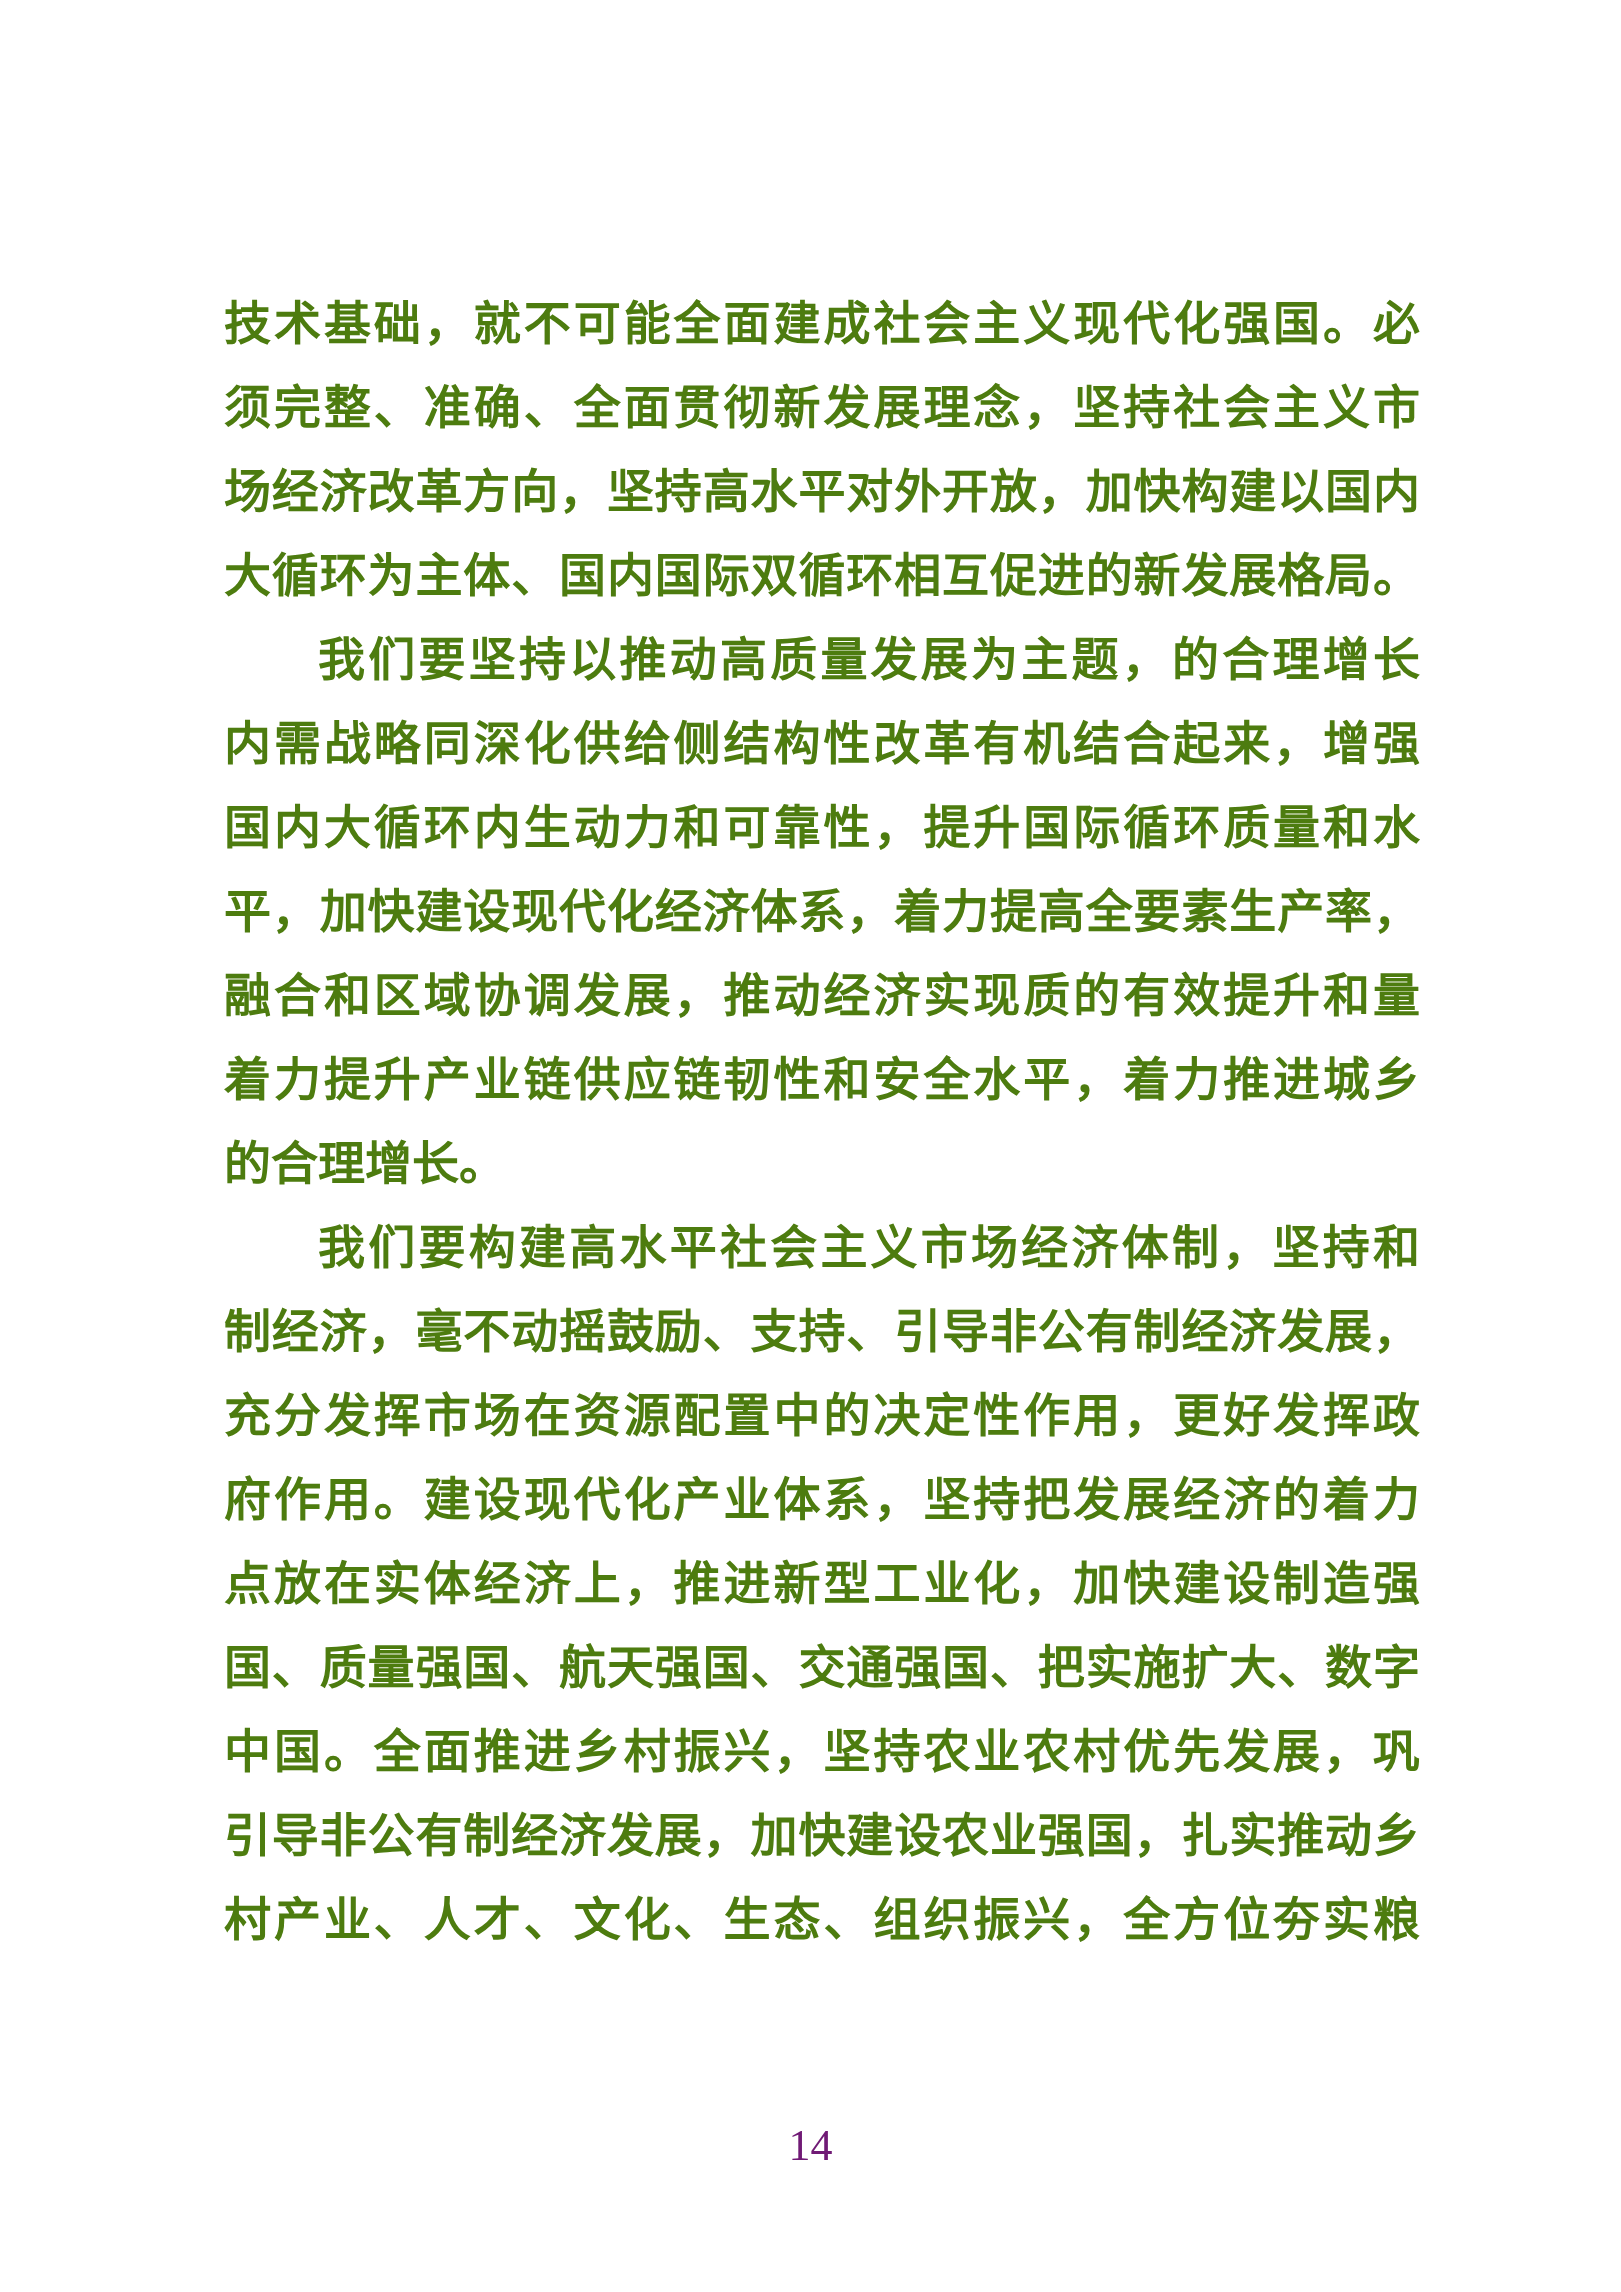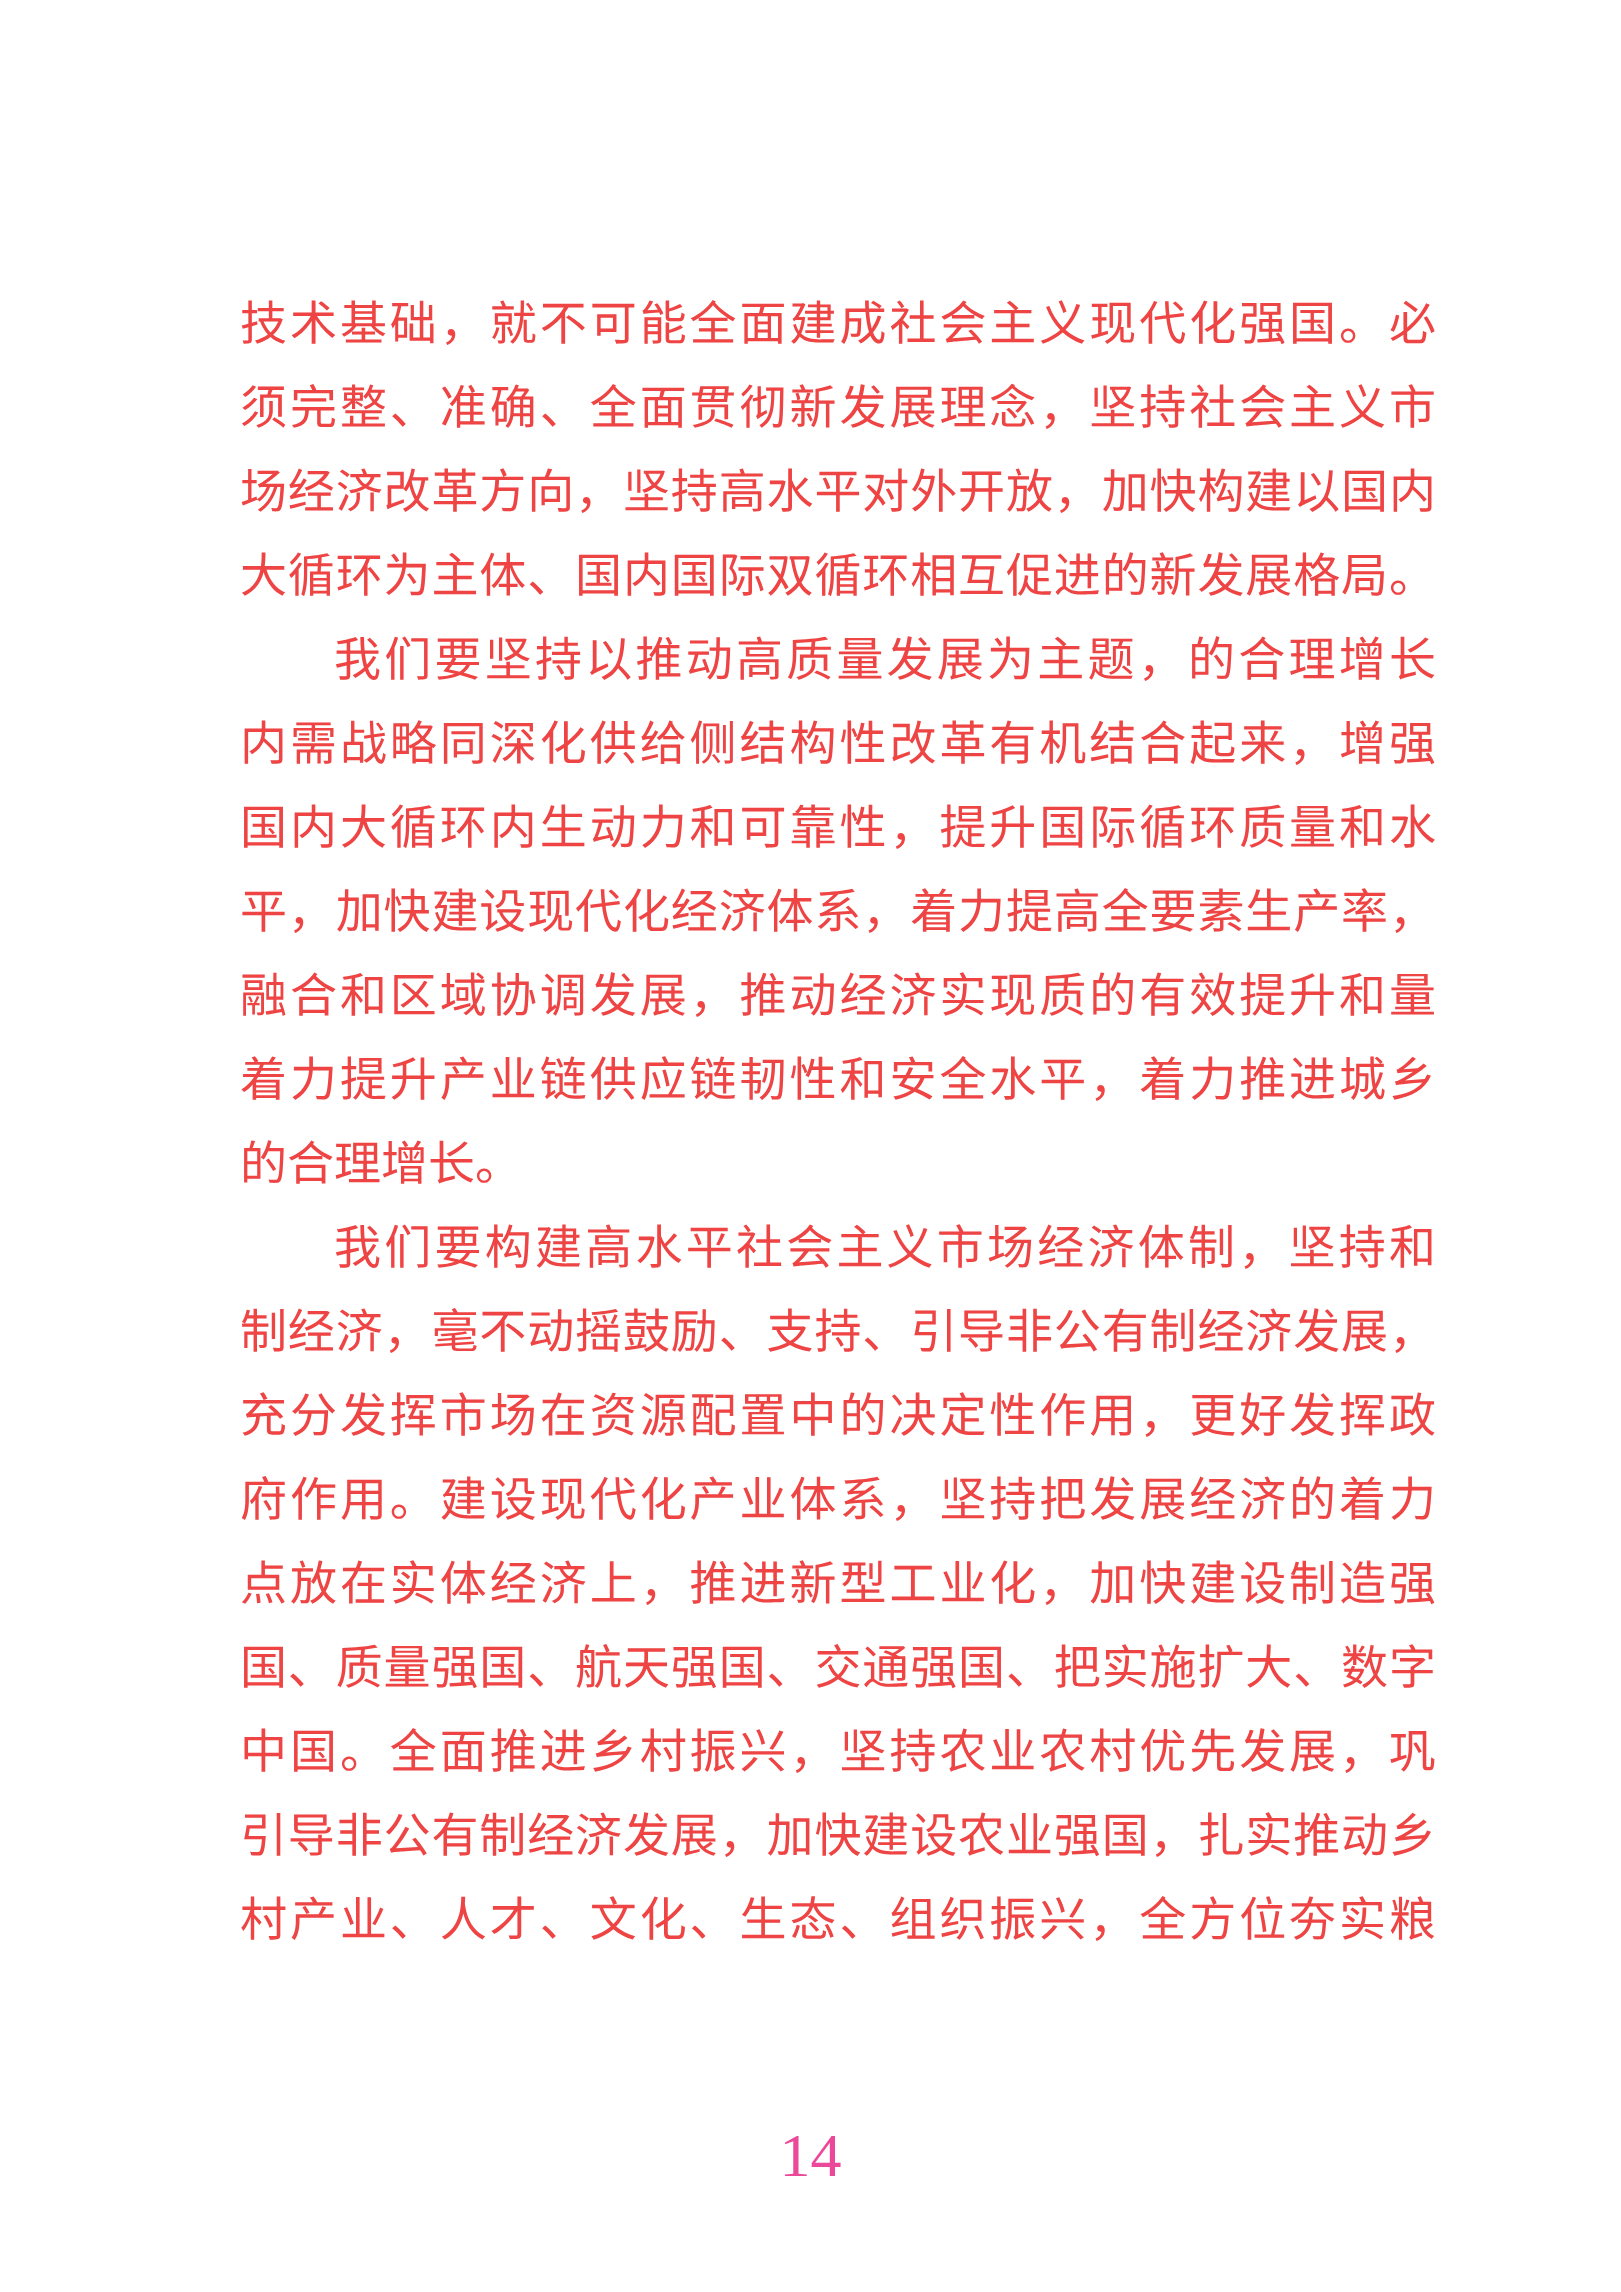--- a/index.html
+++ b/index.html
@@ -10,24 +10,25 @@
   .page {
     position: relative;
     width: 1621px;
     height: 2293px;
     background: #ffffff;
     overflow: hidden;
     font-family: "Liberation Serif", "DejaVu Serif", serif;
   }
   .text-block {
     position: absolute;
-    left: 240px;
+    left: 224px;
     top: 282px;
     width: 1196px;
-    color: #ef4444;
+    color: #4d7c0f;
+    font-weight: bold;
   }
   .line {
     font-size: 47px;
     height: 84px;
     line-height: 84px;
     text-align: justify;
     text-align-last: justify;
     overflow: visible;
     white-space: nowrap;
   }
@@ -38,23 +39,23 @@
   
   .para-end {
     text-align-last: left;
   }
   .page-number {
     position: absolute;
     top: 2124px;
     left: 0;
     width: 100%;
     text-align: center;
-    font-size: 62px;
+    font-size: 44px;
     line-height: 1;
-    color: #ec4899;
+    color: #701a75;
     font-family: "Liberation Serif", "DejaVu Serif", serif;
   }
 </style>
 </head>
 <body>
 
 <div class="page">
   <main class="text-block" id="text-block">
       <div class="line">技术基础，就不可能全面建成社会主义现代化强国。必</div>
       <div class="line">须完整、准确、全面贯彻新发展理念，坚持社会主义市</div>

